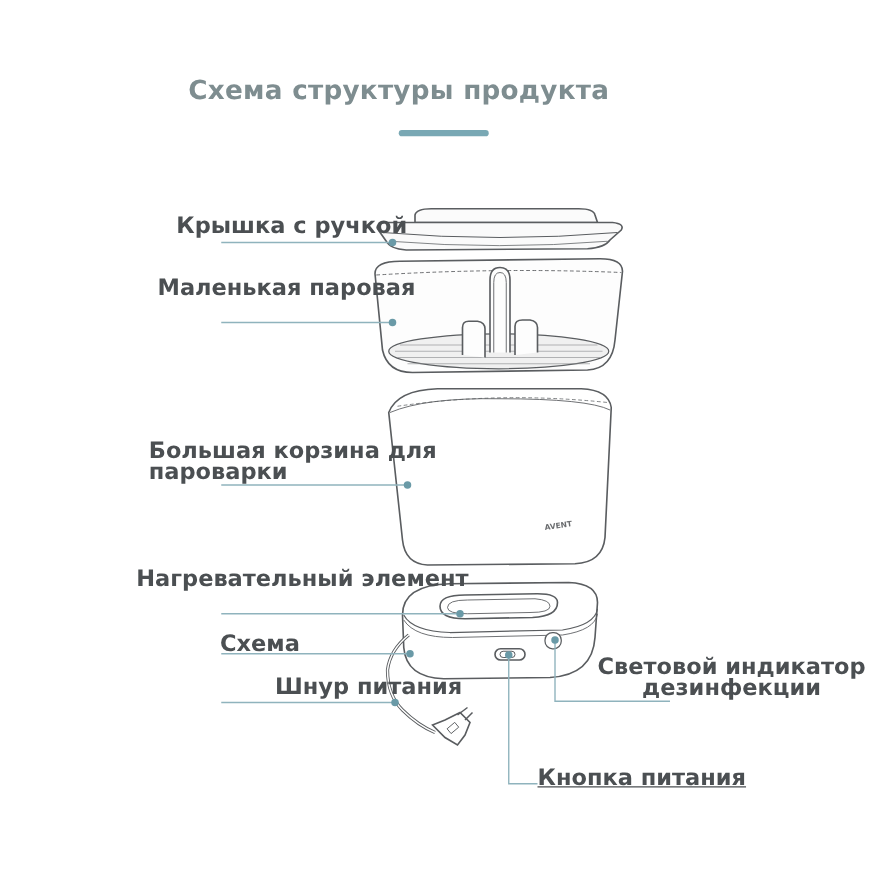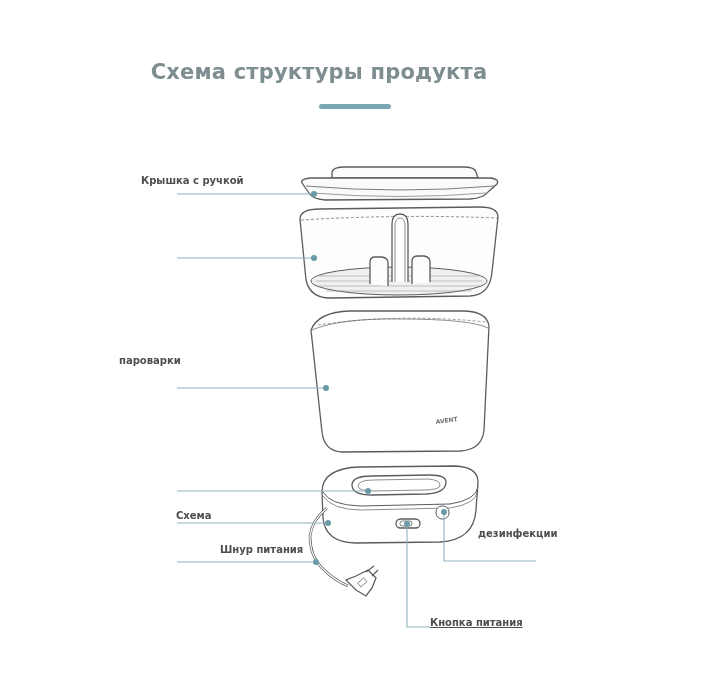--- a/index.html
+++ b/index.html
@@ -1,19 +1,19 @@
 <!DOCTYPE html>
 <html><head>
 <meta charset="utf-8">
 <style>
   html, body { margin: 0; padding: 0; background: #ffffff; }
   body { width: 713px; height: 700px; position: relative; overflow: hidden; font-family: "DejaVu Sans", "Liberation Sans", sans-serif; }
   .title { position: absolute; left: 0; width: 638px; top: 60px; text-align: center; font-size: 21px; font-weight: bold; color: #7e8d90; letter-spacing: 0.2px; }
   .title-bar { position: absolute; left: 319px; top: 104px; width: 72px; height: 5px; border-radius: 3px; background: #79a8b4; }
-  .label { position: absolute; font-size: 10px; font-weight: bold; color: #4b4f52; line-height: 17px; white-space: nowrap; }
+  .label { position: absolute; font-size: 18px; font-weight: bold; color: #4b4f52; line-height: 17px; white-space: nowrap; }
   .label.right { text-align: center; }
   svg.art { position: absolute; left: 0; top: 0; }
 </style>
 </head>
 <body>
 
 <div class="title">Схема структуры продукта</div>
 <div class="title-bar"></div>
 
 <svg class="art" width="713" height="700" viewBox="0 0 713 700">
@@ -88,30 +88,34 @@
     <circle cx="316" cy="562" r="3"></circle>
     <circle cx="444" cy="512" r="3"></circle>
     <circle cx="407" cy="524" r="3"></circle>
   </g>
 </svg>
 
 <div class="label" style="left:141px; top:172px;">
   <span>Крышка с ручкой</span>
 </div>
 <div class="label" style="left:126px; top:222px;">
+  <div>Маленькая паровая</div>
 </div>
 <div class="label" style="left:119px; top:352px;">
+  <div>Большая корзина для</div>
   <div>пароварки</div>
 </div>
 <div class="label" style="left:109px; top:455px;">
+  <div>Нагревательный элемент</div>
 </div>
 <div class="label" style="left:176px; top:507px;">
   <span>Схема</span>
 </div>
 <div class="label" style="left:176px; top:541px;margin-left:44px;">
   <span>Шнур питания</span>
 </div>
 <div class="label right" style="left:478px; top:525px;">
+  <div>Световой индикатор</div>
   <div>дезинфекции</div>
 </div>
 <div class="label" style="left:430px; top:614px;text-decoration:underline;">
   <span>Кнопка питания</span>
 </div>
 
 </body></html>

